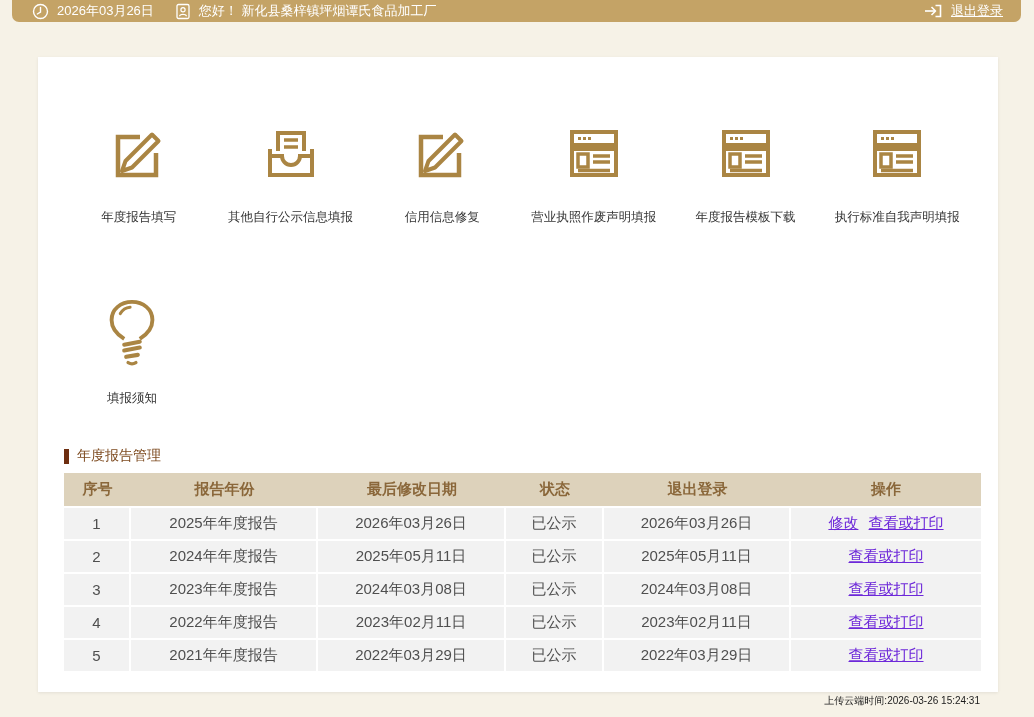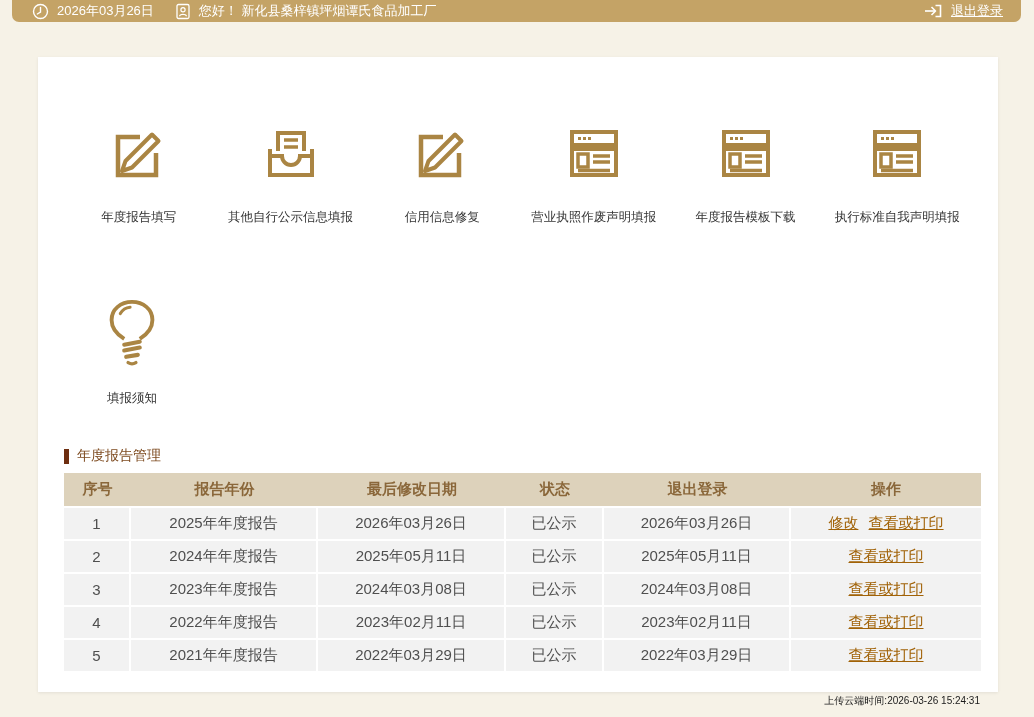--- a/index.html
+++ b/index.html
@@ -42,21 +42,21 @@
     table-layout:fixed; font-size:15px;
   }
   table.report th {
     background:#ddd2bb; color:#8a673a; height:33px; font-weight:bold; text-align:center;
   }
   table.report td {
     background:#f2f2f2; color:#4f4f4f; height:33px; text-align:center;
     border-top:2px solid #fff; border-right:2px solid #fff;
   }
   table.report td:last-child { border-right:none; }
-  table.report a { color:#a16207; text-decoration:underline; cursor:pointer; }
+  table.report a { color:#6d28d9; text-decoration:underline; cursor:pointer; }
   table.report a + a { margin-left:6px; }
   
   .upload-time {
     position:absolute; right:54px; top:694px;
     font-size:10px; color:#1b1b1b;
   }
 </style>
 </head>
 <body>
 

